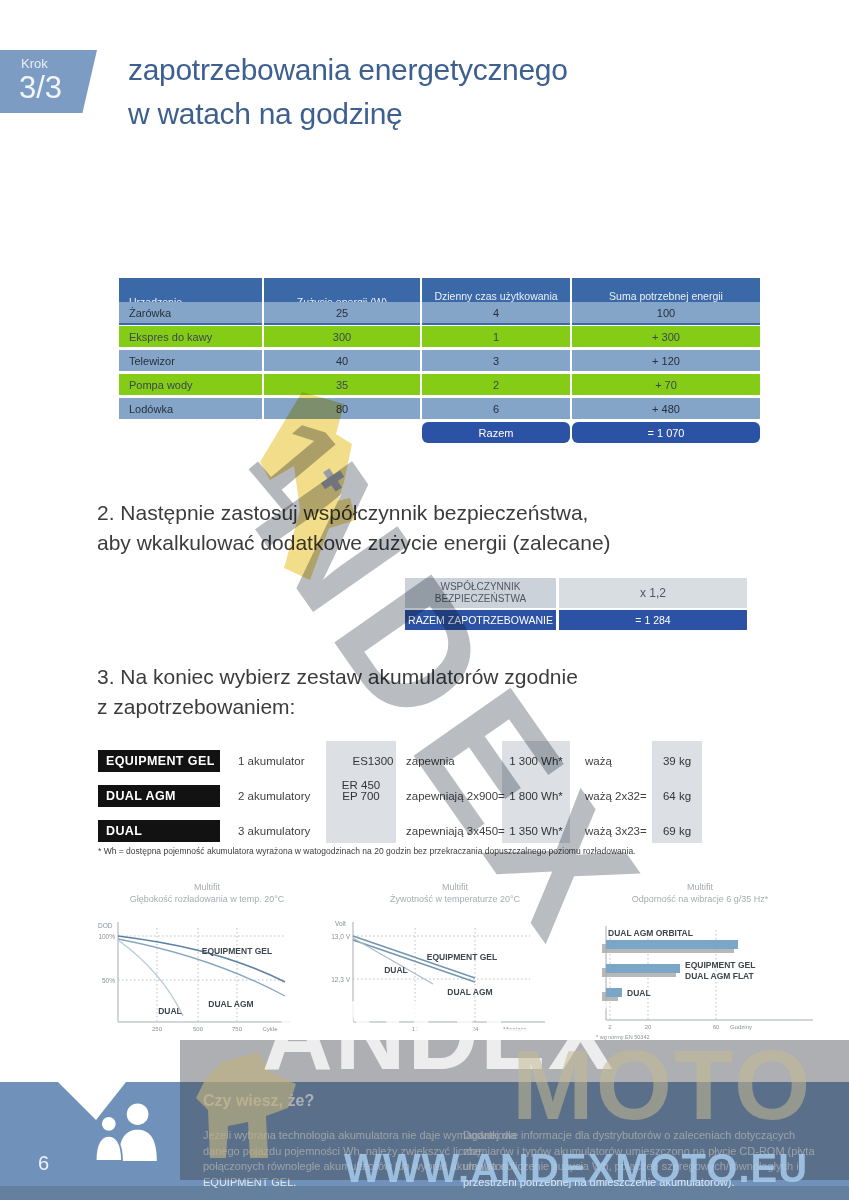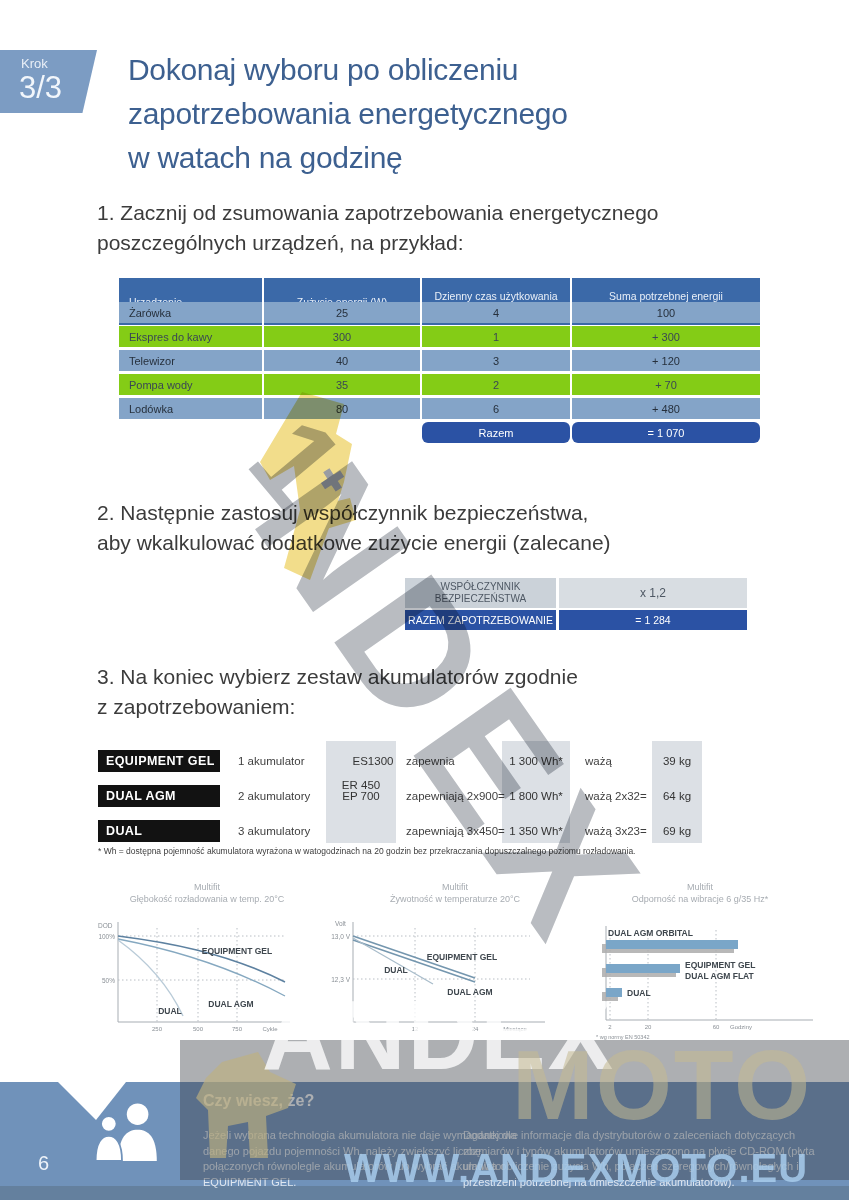--- a/index.html
+++ b/index.html
@@ -80,29 +80,24 @@
 </head>
 <body>
 
 <div id="page">
 
   <div class="abs krok-badge">
     <div class="krok-kicker">Krok</div>
     <div class="krok-step">3/3</div>
   </div>
   <div class="abs page-title">
-    <div>Dokonaj wyboru po obliczeniu</div>
     <div>zapotrzebowania energetycznego</div>
     <div>w watach na godzinę</div>
   </div>
 
-  <div class="abs step-heading" style="left:97px;top:198px;">
-    <div>1. Zacznij od zsumowania zapotrzebowania energetycznego</div>
-    <div>poszczególnych urządzeń, na przykład:</div>
-  </div>
 
   <div class="abs ctable">
     <div class="hcell first">
       <span>Urządzenie</span>
     </div>
     <div class="hcell">
       <span>Zużycie energii (W)</span>
     </div>
     <div class="hcell">
       <span>Dzienny czas użytkowania</span>

